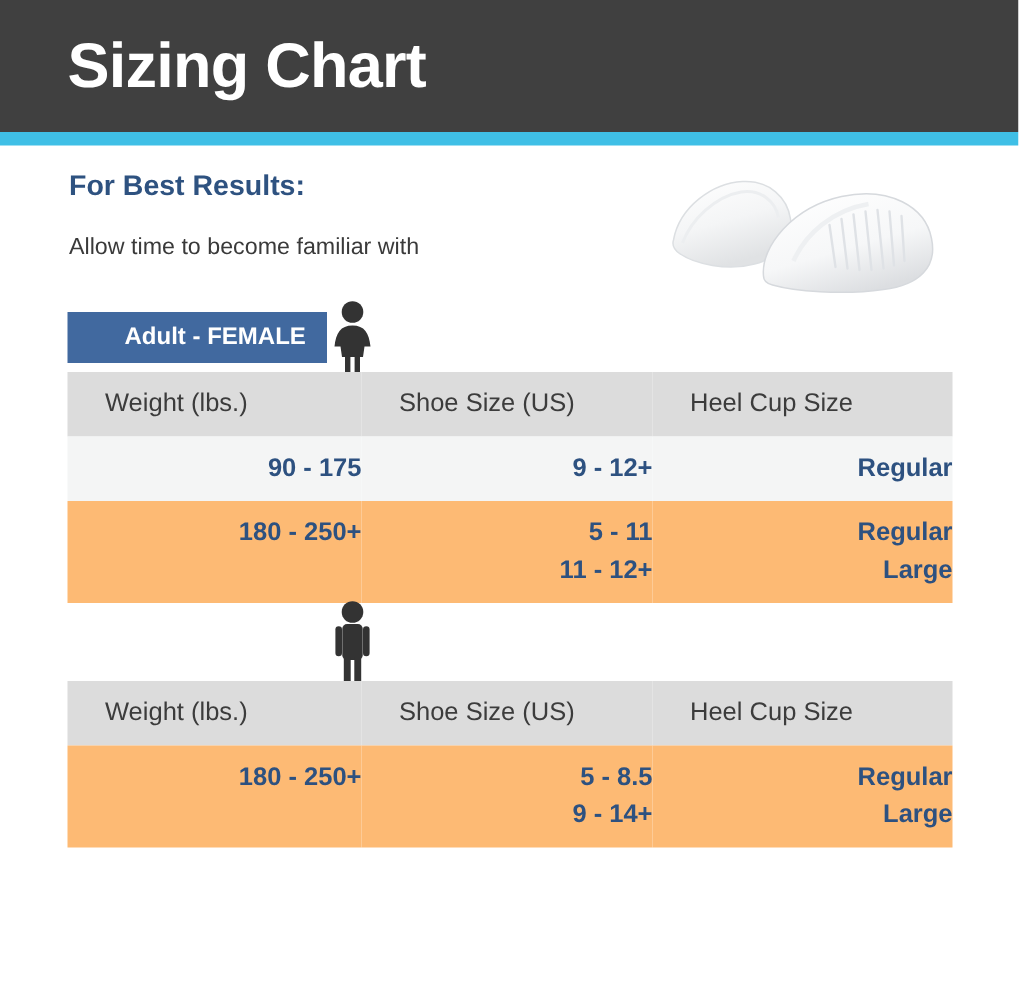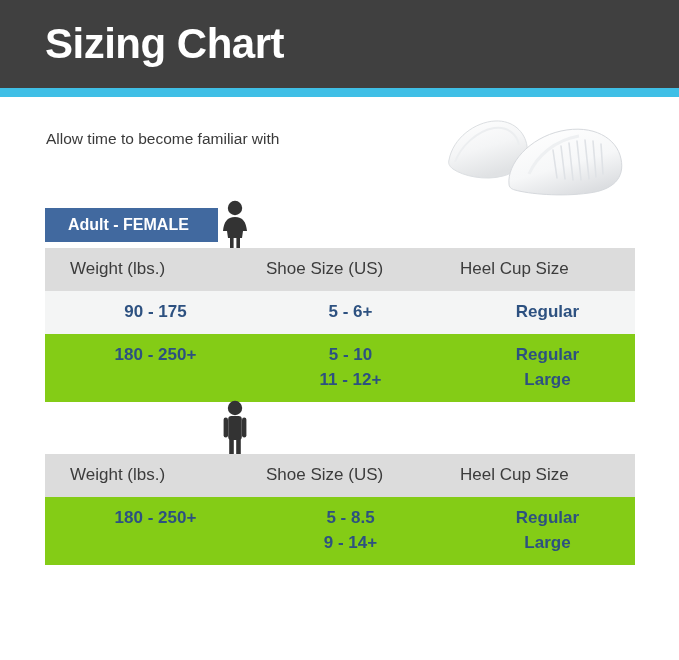--- a/index.html
+++ b/index.html
@@ -81,21 +81,21 @@
   
   .section-bar {
     position: absolute;
     height: 34px;
     width: 173px;
     left: 45px;
     background: #41699f;
   }
   .section-bar-label {
     position: absolute;
-    left: 23px;
+    left: 38px;
     top: 0;
     line-height: 34px;
     font-size: 16px;
     font-weight: bold;
     color: #ffffff;
     white-space: nowrap;
   }
   .person-icon {
     position: absolute;
     left: 215px;
@@ -121,27 +121,27 @@
     font-weight: normal;
     text-align: left;
     padding: 10px 0 11px 25px;
     line-height: 22px;
     margin-left: 16px;
   }
   .size-table td {
     color: #2d5180;
     font-size: 17px;
     font-weight: bold;
-    text-align: center;
+    text-align: right;
     padding: 8px 0 10px 25px;
     line-height: 25px;
     vertical-align: top;
   }
   .size-table tr.row-a td { background: #f4f5f5; }
-  .size-table tr.row-b td { background: #84cc16; margin-left: 20px; }
+  .size-table tr.row-b td { background: #fdba74; margin-left: 20px; }
   .cell-line { display: block; }
 
   
   .footer {
     position: absolute;
     left: 46px;
     top: 641px;
     font-size: 12.5px;
     color: #6e6e6e;
     line-height: 16px;
@@ -151,20 +151,21 @@
 </head>
 <body>
 
 <div id="page">
 
   <div class="header-bar"></div>
   <div class="header-title">Sizing Chart</div>
   <div class="accent-bar"></div>
 
   <div class="intro">
+    <div class="intro-heading">For Best Results:</div>
     <div class="intro-line">Allow time to become familiar with</div>
   </div>
 
   <div class="product-photo">
     <svg width="215" height="92" viewBox="0 0 215 92">
       <defs>
         <linearGradient id="cupA" x1="0" y1="0" x2="0.4" y2="1">
           <stop offset="0%" stop-color="#ffffff"></stop>
           <stop offset="55%" stop-color="#f4f5f6"></stop>
           <stop offset="100%" stop-color="#e0e2e4"></stop>
@@ -217,32 +218,32 @@
         <th>Shoe Size (US)</th>
         <th>Heel Cup Size</th>
       </tr>
     </thead>
     <tbody>
       <tr class="row-a">
         <td>
           <span class="cell-line">90 - 175</span>
         </td>
         <td>
-          <span class="cell-line">5 - 6+</span>
+          <span class="cell-line">9 - 12+</span>
         </td>
         <td>
           <span class="cell-line">Regular</span>
         </td>
       </tr>
       <tr class="row-b">
         <td>
           <span class="cell-line">180 - 250+</span>
         </td>
         <td>
-          <span class="cell-line">5 - 10</span>
+          <span class="cell-line">5 - 11</span>
           <span class="cell-line">11 - 12+</span>
         </td>
         <td>
           <span class="cell-line">Regular</span>
           <span class="cell-line">Large</span>
         </td>
       </tr>
     </tbody>
   </table>
 

